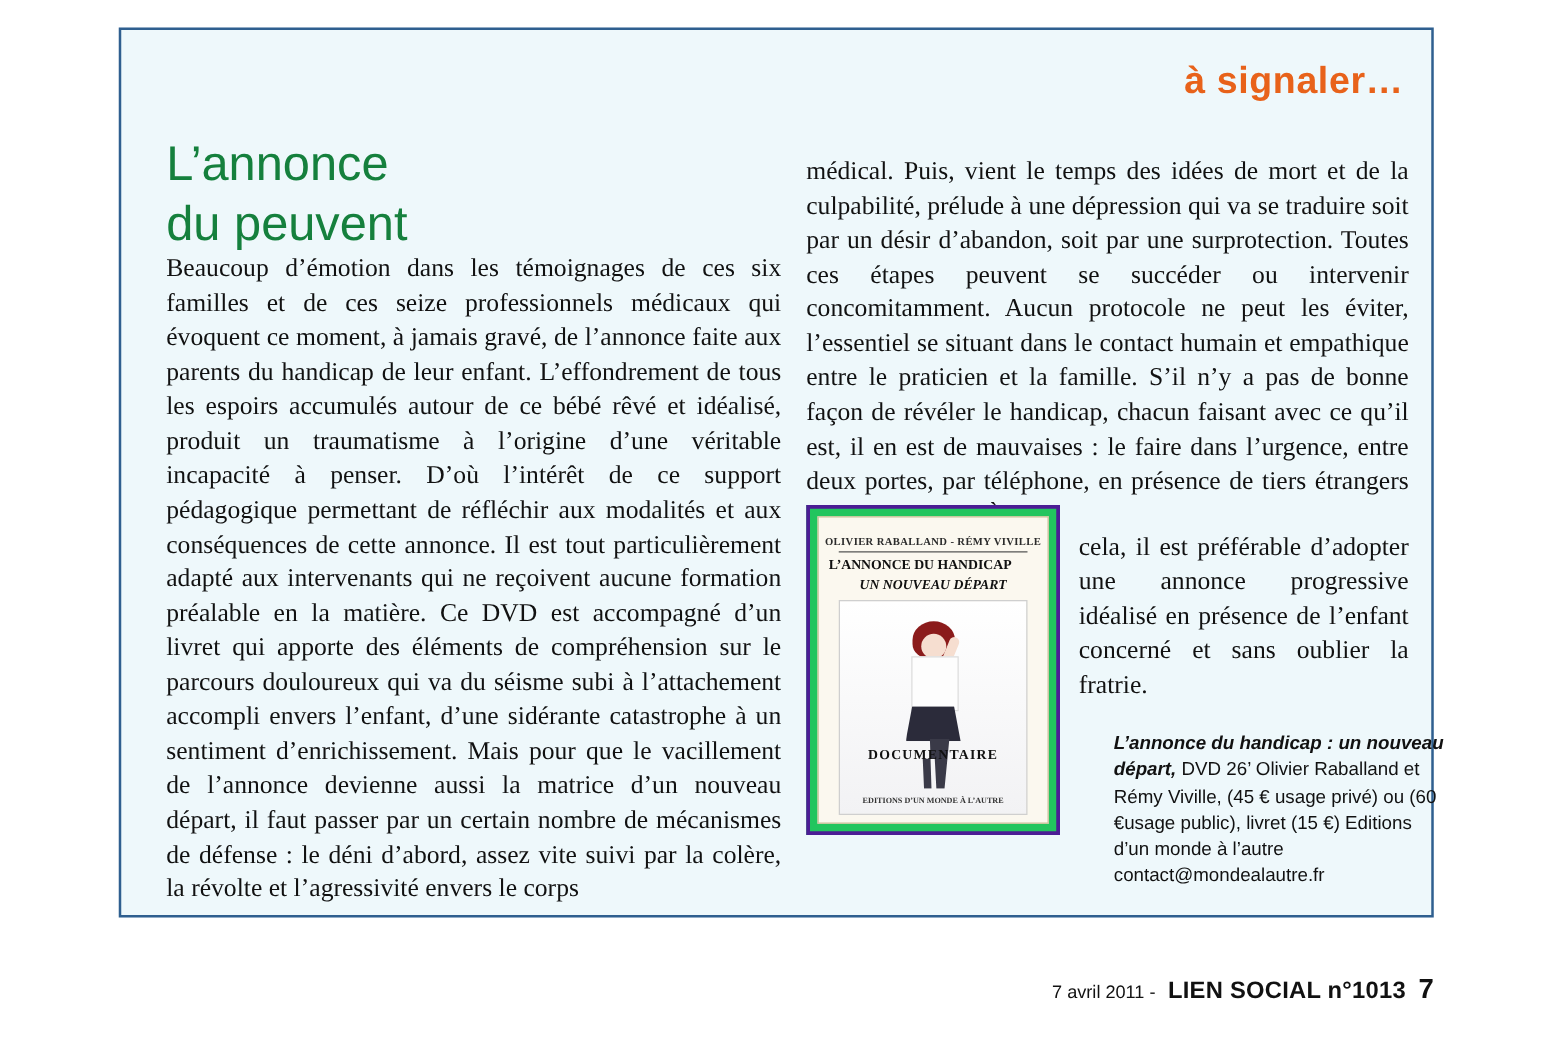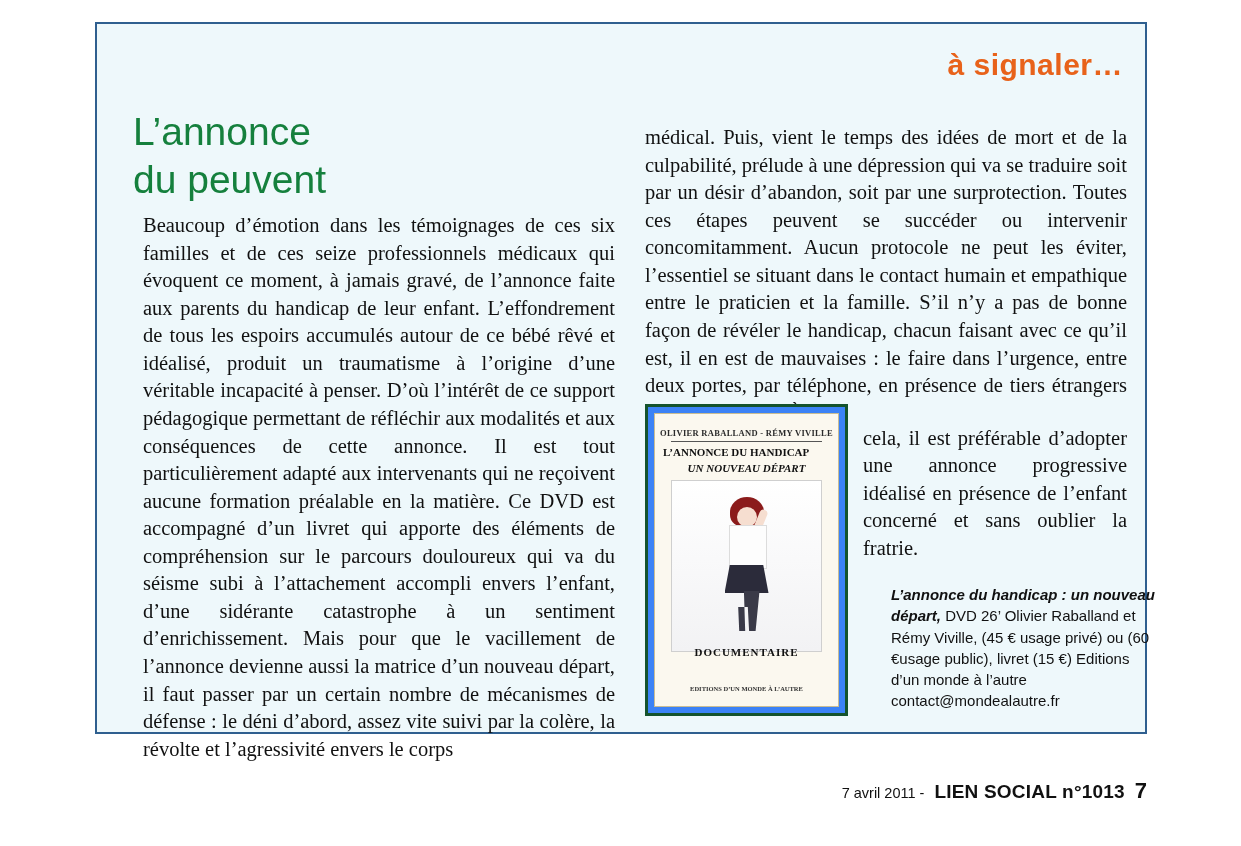--- a/index.html
+++ b/index.html
@@ -80,32 +80,32 @@
     font-size: 20.5px;
     line-height: 1.345;
     text-align: justify;
   }
 
   .col-right p {
     margin: 0;
   }
 
   .col-left p {
-    margin: 10px;
+    margin: 0;
   }
 
   
   .dvd-cover {
     position: absolute;
     left: 548px;
     top: 380px;
     width: 203px;
-    height: 312px;
-    background: #3b82f6;
-    border: 3px solid #14532d;
+    height: 264px;
+    background: #22c55e;
+    border: 3px solid #4c1d95;
     box-sizing: border-box;
     overflow: hidden;
   }
   .dvd-inner {
     position: absolute;
     left: 6px; top: 6px; right: 6px; bottom: 6px;
     background: #fbf8ef;
     border: 1px solid #c9bd94;
     box-sizing: border-box;
   }

